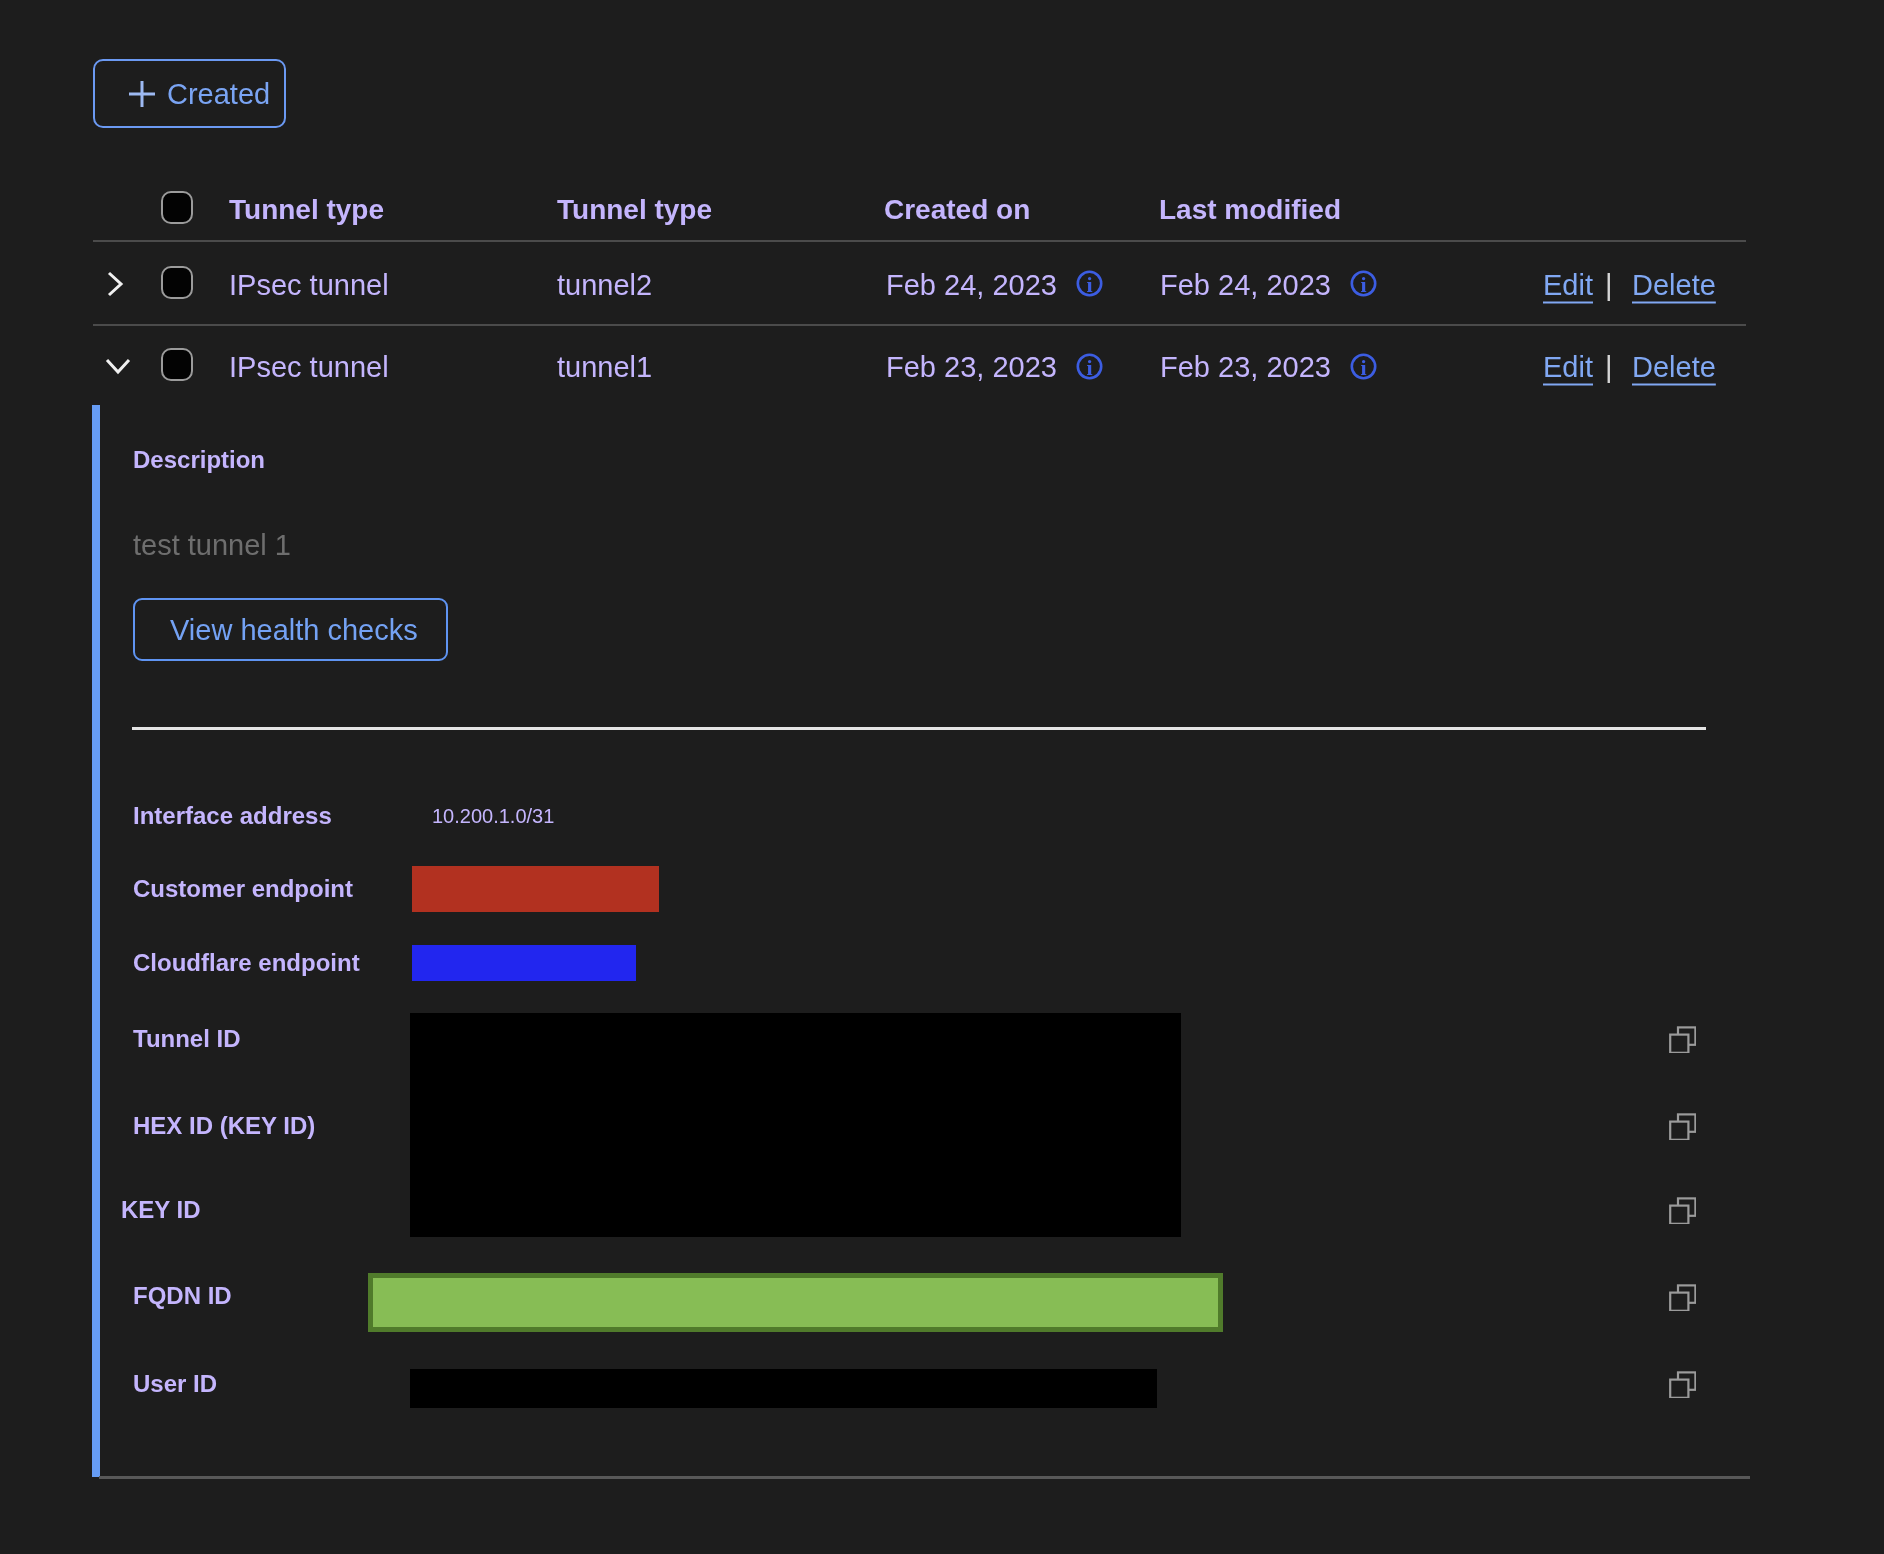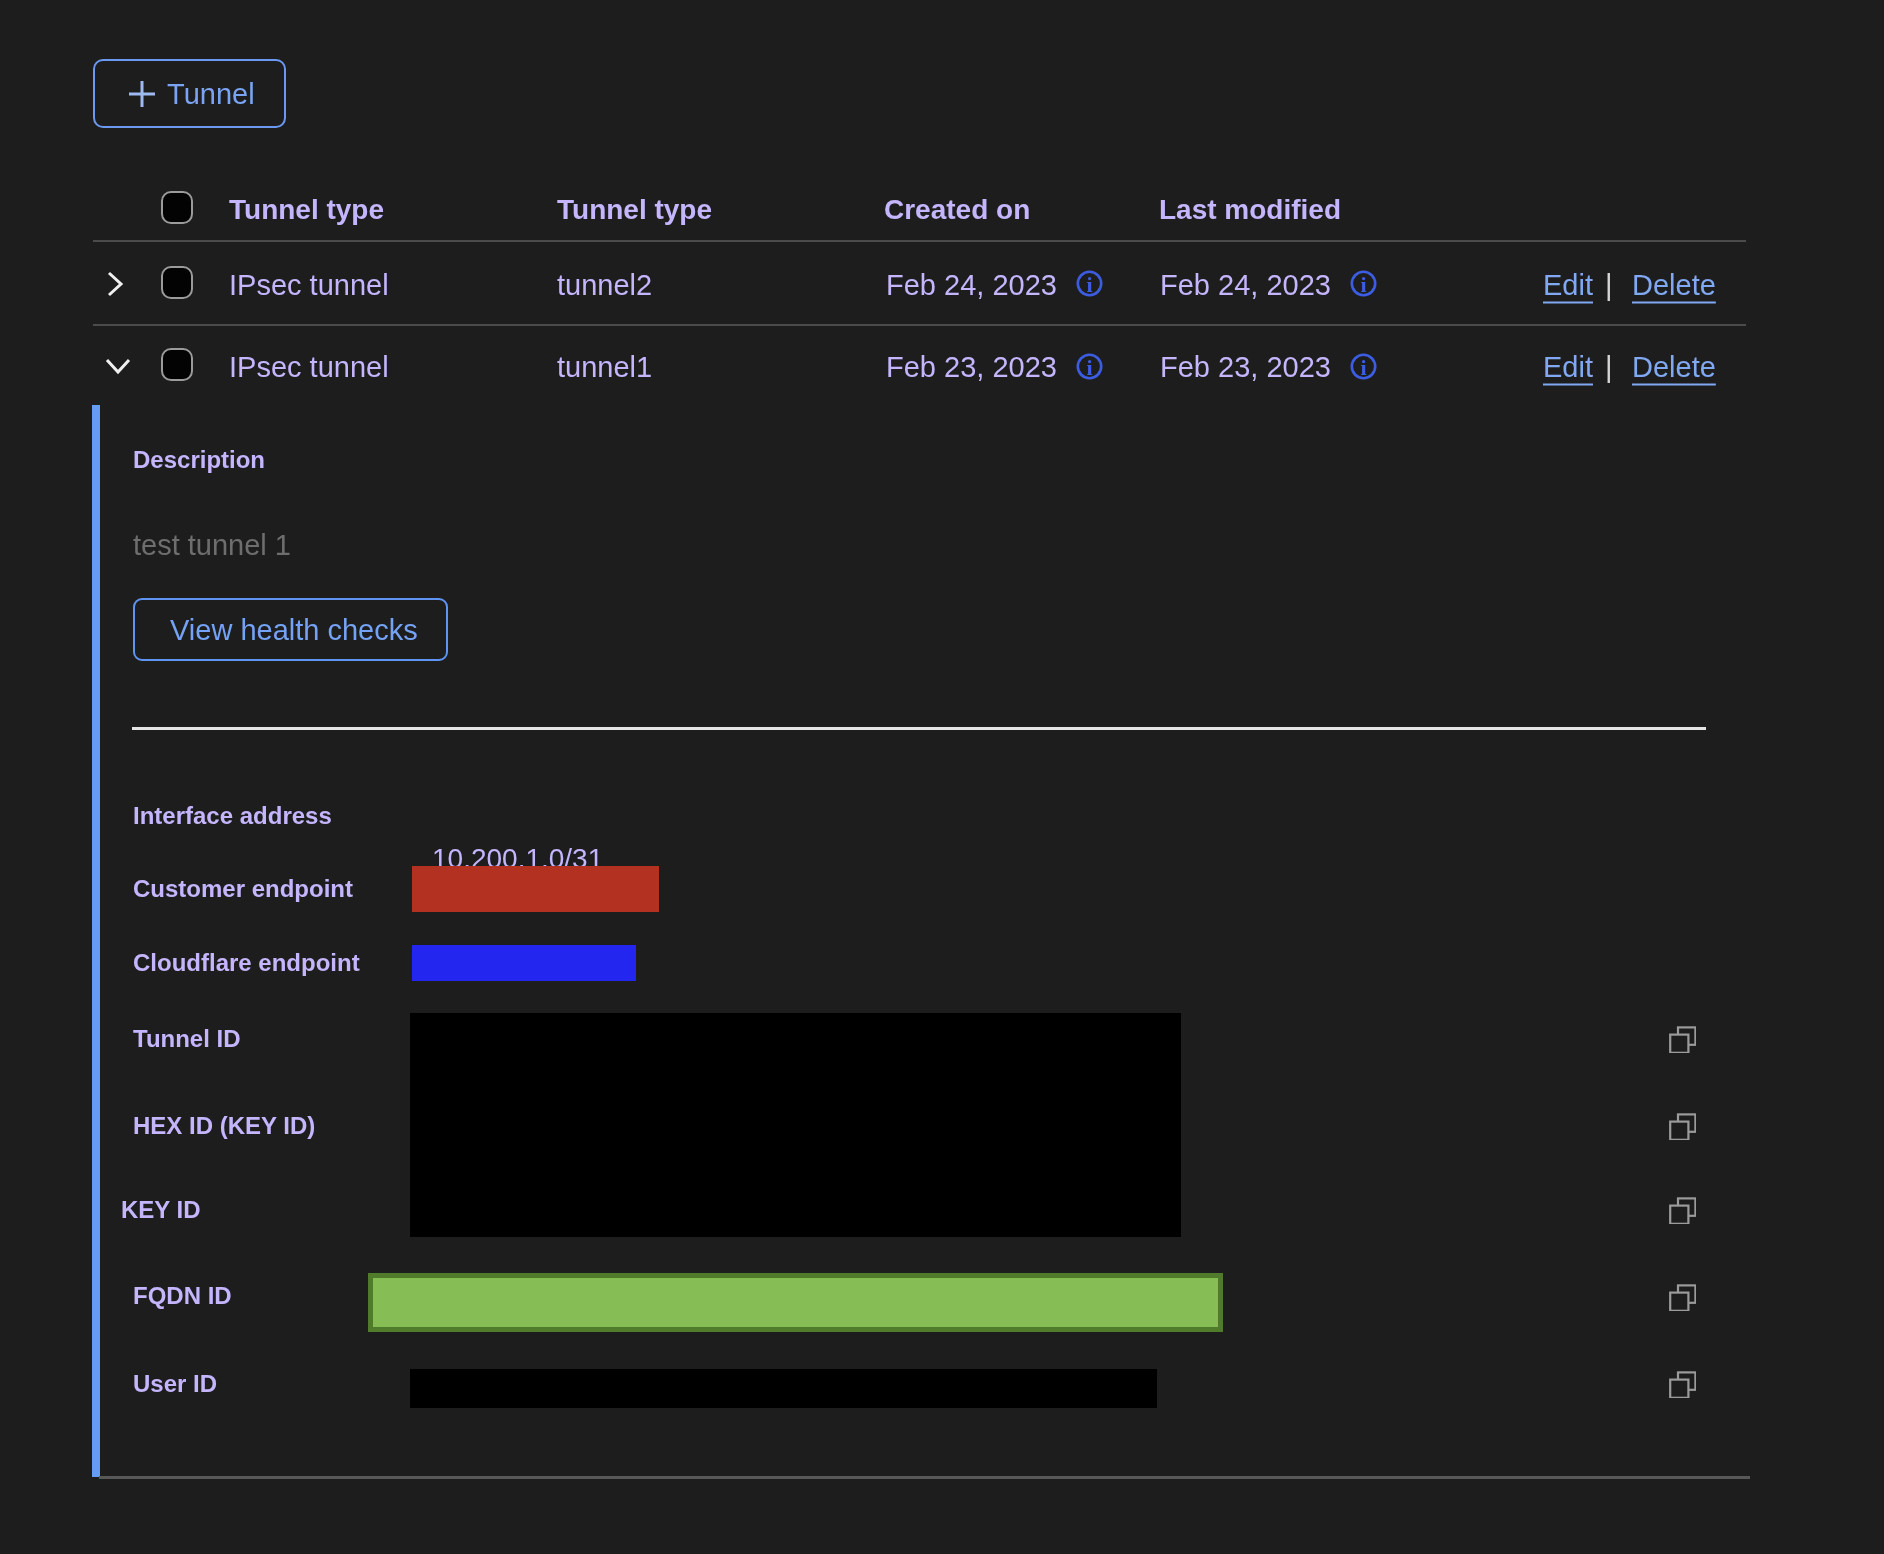--- a/index.html
+++ b/index.html
@@ -14,21 +14,21 @@
   .chk { position:absolute; width:32px; height:33px; border:2.5px solid #9b9b9b; border-radius:10px; background:#030303; }
 </style>
 </head>
 <body>
 <div id="page">
 
   <div class="abs" style="left:93px; top:59px; width:193px; height:69px; border:2px solid #6b99f2; border-radius:10px;"></div>
   <svg class="abs" style="left:128px; top:80px;" width="28" height="28" viewBox="0 0 28 28">
       <path d="M14 1 V27 M1 14 H27" stroke="#9db9f2" stroke-width="3" fill="none"></path>
     </svg>
-  <div class="txt" style="left:167px; top:94px; color:#7aa4f3; font-size:29px;">Tunnel</div>
+  <div class="txt" style="left:167px; top:94px; color:#7aa4f3; font-size:29px;">Created</div>
 
   <div class="chk" style="left:161px; top:191px;"></div>
   <div class="txt bold" style="left:229px; top:210px;">Tunnel type</div>
   <div class="txt bold" style="left:557px; top:210px;">Tunnel type</div>
   <div class="txt bold" style="left:884px; top:210px;text-align:right;">Created on</div>
   <div class="txt bold" style="left:1159px; top:210px;">Last modified</div>
   <div class="hline" style="left:93px; top:240px; width:1653px;"></div>
 
   <svg class="abs" style="left:105px; top:270px;" width="20" height="28" viewBox="0 0 20 28">
     <path d="M4 3 L16 14 L4 25" fill="none" stroke="#f0f0f0" stroke-width="3"></path>
@@ -75,21 +75,21 @@
 
   <div class="txt semi" style="left:133px; top:460px;">Description</div>
   <div class="txt" style="left:133px; top:545px; color:#6e6e6e;">test tunnel 1</div>
 
   <div class="abs" style="left:133px; top:598px; width:315px; height:63px; border:2px solid #5f94f2; border-radius:9px;"></div>
   <div class="txt" style="left:170px; top:630px; color:#74a2f4;text-align:center;">View health checks</div>
 
   <div class="abs" style="left:132px; top:727px; width:1574px; height:2.5px; background:#e4e4e4;"></div>
 
   <div class="txt semi" style="left:133px; top:816px;">Interface address</div>
-  <div class="txt" style="left:432px; top:816px; font-size:28px;margin-top:43px;">10.200.1.0/31</div>
+  <div class="txt" style="left:432px; top:816px; font-size:20px;">10.200.1.0/31</div>
 
   <div class="txt semi" style="left:133px; top:889px;">Customer endpoint</div>
   <div class="abs" style="left:412px; top:866px; width:247px; height:46px; background:#b23120;"></div>
 
   <div class="txt semi" style="left:133px; top:963px;">Cloudflare endpoint</div>
   <div class="abs" style="left:412px; top:945px; width:224px; height:36px; background:#2226ef;"></div>
 
   <div class="txt semi" style="left:133px; top:1039px;">Tunnel ID</div>
   <div class="abs" style="left:410px; top:1013px; width:771px; height:224px; background:#000;"></div>
 

